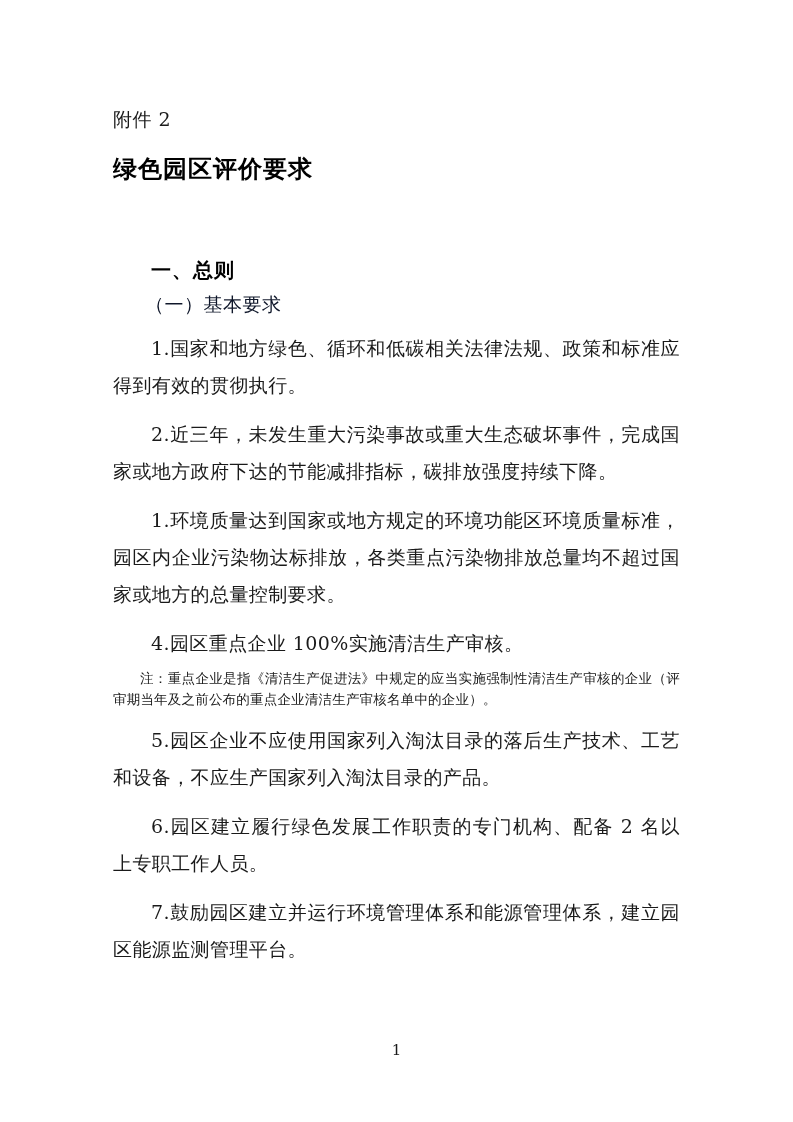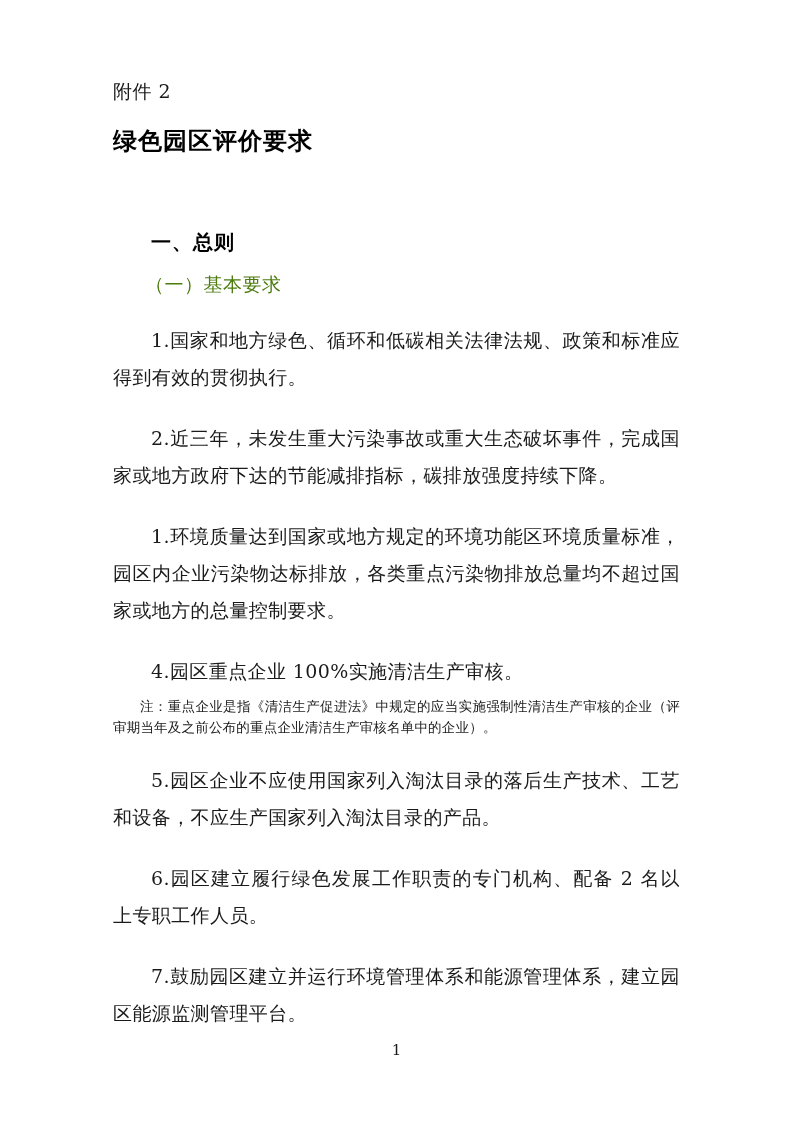--- a/index.html
+++ b/index.html
@@ -19,21 +19,21 @@
     overflow: hidden;
     box-sizing: border-box;
   }
   .content {
     position: absolute;
     left: 113px;
     top: 0;
     width: 567px;
   }
   .attachment-label {
-    margin-top: 80px;
+    margin-top: 108px;
     font-size: 19px;
     line-height: 1.2;
     letter-spacing: 0.5px;
     color: #1a1a1a;
   }
   .doc-title {
     margin-top: 22px;
     text-align: left;
     font-size: 24px;
     font-weight: bold;
@@ -42,28 +42,28 @@
   }
   .section-heading {
     margin-top: 72px;
     font-size: 20px;
     font-weight: bold;
     text-indent: 38px;
     letter-spacing: 1px;
     color: #000000;
   }
   .subsection-heading {
-    margin-top: 16px;
+    margin-top: 8px;
     font-size: 19px;
     text-indent: 32px;
     letter-spacing: 0.5px;
-    color: #4d7c0f;
+    color: #0f172a;
   }
   .body-para {
-    margin-top: 24px;
+    margin-top: 12px;
     font-size: 19px;
     line-height: 37px;
     text-indent: 38px;
     text-align: justify;
     text-justify: inter-ideograph;
     letter-spacing: 0.4px;
     color: #1a1a1a;
   }
   .note-para {
     margin-top: 6px;

